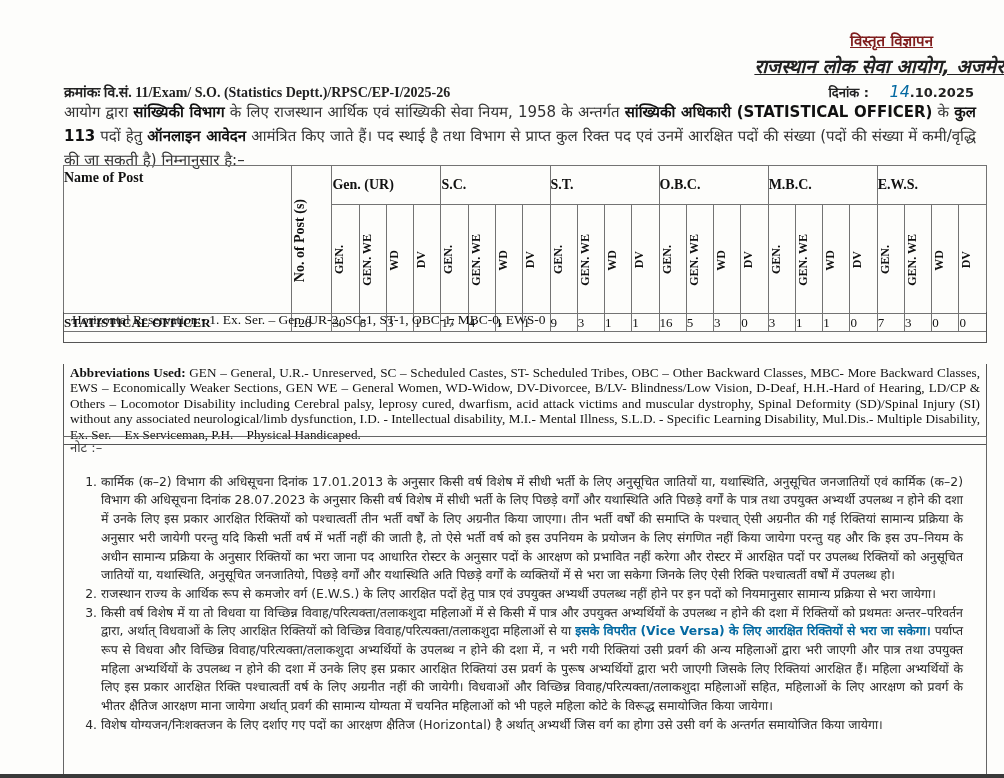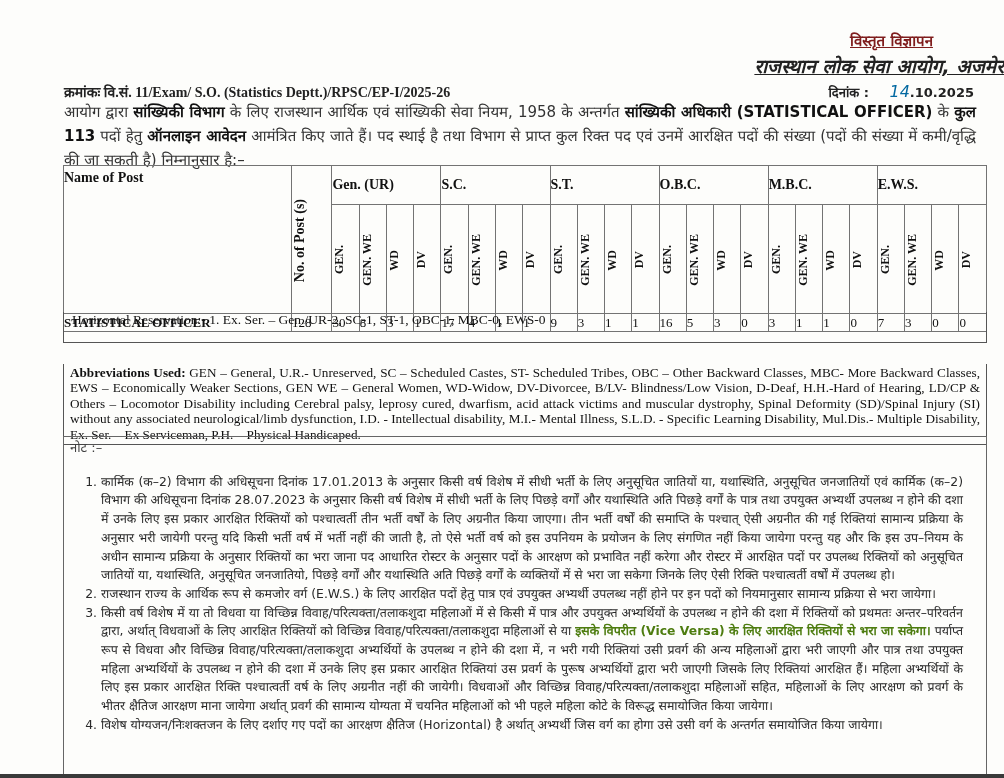--- a/index.html
+++ b/index.html
@@ -27,21 +27,21 @@
   .hres{position:absolute;left:63px;top:312px;width:922px;height:30px;border:1px solid #555;border-top:none;font-family:"Liberation Serif",serif;font-size:13.5px;line-height:15px;color:#111;}
   .hres .l1{position:absolute;left:8px;top:0;}
   .hres .l2{position:absolute;left:170px;top:15px;}
   .abbr{position:absolute;left:63px;top:343px;width:910px;padding:1px 6px 2px 6px;border:1px solid #555;border-top:none;font-family:"Liberation Serif",serif;font-size:13.2px;line-height:15.4px;color:#111;text-align:justify;margin-top:21px;}
   .abbr b{font-weight:bold;}
 
   .notes{position:absolute;left:63px;top:436px;width:916px;height:350px;border:1px solid #666;border-bottom:none;padding:2px 0 0 6px;font-size:12.4px;line-height:18.7px;color:#2a2a2a;}
   .notes .nh{font-size:13px;color:#404040;}
   .notes ol{margin:15px;padding-left:16px;}
   .notes li{text-align:justify;padding-right:8px;}
-  .notes b{color:#4d7c0f;}
+  .notes b{color:#0369a1;}
   .pageline{position:absolute;left:0;top:774px;width:1004px;height:4px;background:#3a3a3a;}
 </style>
 </head>
 <body>
 
 <div class="top-right">विस्तृत विज्ञापन</div>
 <div class="title"><span>राजस्थान लोक सेवा आयोग, अजमेर</span></div>
 
 <div class="refline">
   <span class="ref">क्रमांकः वि.सं. 11/Exam/ S.O. (Statistics Deptt.)/RPSC/EP-I/2025-26</span>

